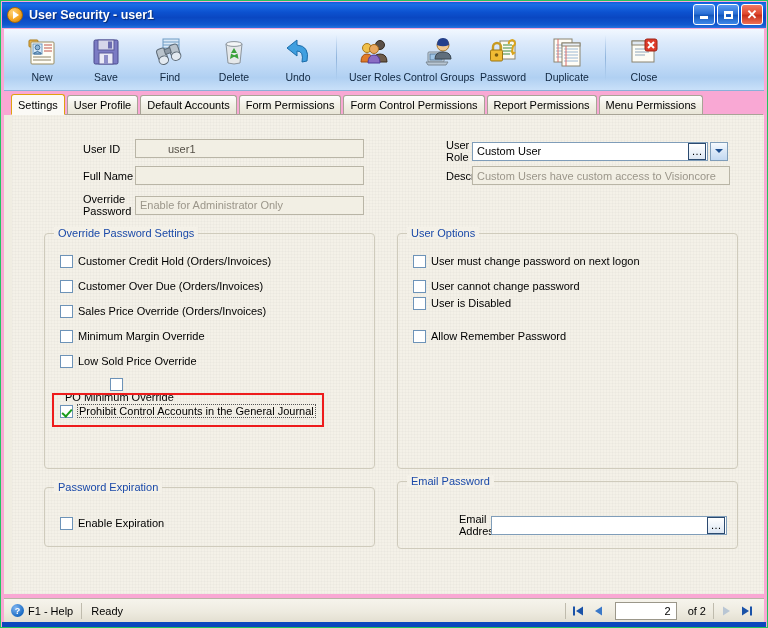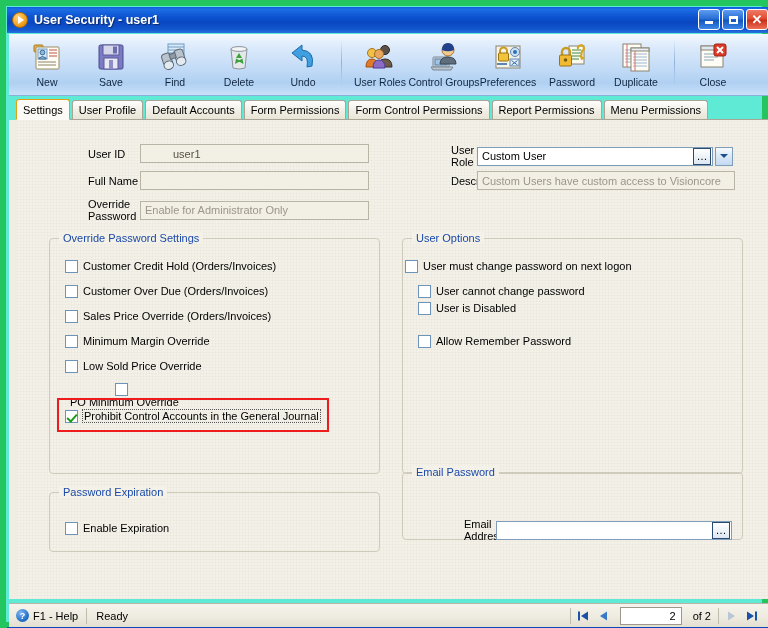--- a/index.html
+++ b/index.html
@@ -6,22 +6,22 @@
   html, body {
     margin: 0; padding: 0;
     width: 768px; height: 628px;
     overflow: hidden;
     font-family: "Liberation Sans", sans-serif;
     font-size: 11px;
   }
   #app {
     position: relative;
     width: 768px; height: 628px;
-    background: #5eead4;
-    border: 6px solid #22c55e;
+    background: #f9a8d4;
+    border: 1px solid #22c55e;
   }
 
   
   .titlebar {
     position: absolute; left: 1px; top: 1px;
     width: 764px; height: 26px;
     background: linear-gradient(to bottom,
       #0a5ad9 0%, #1b6fe6 8%, #0c51cf 40%, #0a47c2 60%, #1259cf 88%, #2a74e0 100%);
     display: flex; align-items: center;
     padding-left: 5px;
@@ -390,35 +390,20 @@
           <rect x="8" y="19" width="12" height="6" fill="#9fc6e8" stroke="#5d7f9e"></rect>
           <path d="M4 27 h22 l-2 3 h-18z" fill="#b9c6d2" stroke="#7a8894"></path>
           <circle cx="21" cy="10" r="6" fill="#f0c890" stroke="#a8772a"></circle>
           <path d="M15 10 q0-7 6-7 t6 7 q-6 2.5 -12 0z" fill="#23408c"></path>
           <path d="M13 24 q0-7 8-7 t8 7z" fill="#5f6e7c" stroke="#3a4650"></path>
         </svg>
       </div>
       <div class="lbl">Control Groups</div>
     </div>
 
-    <div class="tbtn">
-      <div class="ico">
-        <svg width="34" height="34" viewBox="0 0 34 34">
-          <rect x="5" y="6" width="24" height="22" fill="#f6f3e8" stroke="#8a8470"></rect>
-          <path d="M9 13 v-2 a3.5 3.5 0 0 1 7 0 v2" fill="none" stroke="#c89a20" stroke-width="2"></path>
-          <rect x="7.5" y="13" width="10" height="8" rx="1" fill="#f2c43c" stroke="#9b7412"></rect>
-          <circle cx="24" cy="12" r="4.5" fill="#cfe2f4" stroke="#5b87b5"></circle>
-          <circle cx="24" cy="12" r="2" fill="#2f6fae"></circle>
-          <rect x="19" y="19" width="9" height="7" fill="#e8eef4" stroke="#5b87b5"></rect>
-          <path d="M20.5 20.5 l6 4.5M26.5 20.5 l-6 4.5" stroke="#2f6fae"></path>
-          <path d="M6 24 h10" stroke="#5b87b5" stroke-width="2"></path>
-        </svg>
-      </div>
-      <div class="lbl">Preferences</div>
-    </div>
 
     <div class="tbtn">
       <div class="ico">
         <svg width="34" height="34" viewBox="0 0 34 34">
           <rect x="14" y="6" width="15" height="18" fill="#fdfaf0" stroke="#8a8470"></rect>
           <g stroke="#3f8a3f" stroke-width="1.2">
               <path d="M17 10h9M17 13h9M17 16h9M17 19h7"></path>
             </g>
           <path d="M23 9 a3 3 0 1 1 4 2 l-1 6 2 1 -2 1.5" fill="none" stroke="#d8a41c" stroke-width="2"></path>
           <path d="M7 15 v-3 a4 4 0 0 1 8 0 v3" fill="none" stroke="#c89a20" stroke-width="2.4"></path>
@@ -550,21 +535,21 @@
     </div>
     <div class="cbrow" style="left:48px; top:288px;">
       <span class="cbox checked"></span>
       <span class="cblabel focused">Prohibit Control Accounts in the General Journal</span>
     </div>
     <div class="redbox" style="left:40px; top:278px; width:272px; height:34px;"></div>
 
     <div class="group" style="left:385px; top:118px; width:341px; height:236px;">
       <div class="gtitle">User Options</div>
     </div>
-    <div class="cbrow" style="left:388px; top:138px;justify-content:space-between;">
+    <div class="cbrow" style="left:401px; top:138px;justify-content:space-between;">
       <span class="cbox"></span>
       <span class="cblabel">User must change password on next logon</span>
     </div>
     <div class="cbrow" style="left:401px; top:163px;">
       <span class="cbox"></span>
       <span class="cblabel">User cannot change password</span>
     </div>
     <div class="cbrow" style="left:401px; top:180px;">
       <span class="cbox"></span>
       <span class="cblabel">User is Disabled</span>
@@ -575,21 +560,21 @@
     </div>
 
     <div class="group" style="left:32px; top:372px; width:331px; height:60px;">
       <div class="gtitle">Password Expiration</div>
     </div>
     <div class="cbrow" style="left:48px; top:400px;">
       <span class="cbox"></span>
       <span class="cblabel">Enable Expiration</span>
     </div>
 
-    <div class="group" style="left:385px; top:352px; width:341px; height:68px;padding-left:24px;">
+    <div class="group" style="left:385px; top:366px; width:341px; height:68px;padding-left:24px;">
       <div class="gtitle">Email Password</div>
     </div>
     <div class="fieldrow" style="left:401px; top:398px;">
       <span class="flabel" style="width:78px;">Email Address</span>
       <span class="finput editable" style="width:236px; position:relative;">
         <span></span>
         <span class="ellipsis-btn" style="position:absolute; right:1px; top:0;">…</span>
       </span>
     </div>
 

